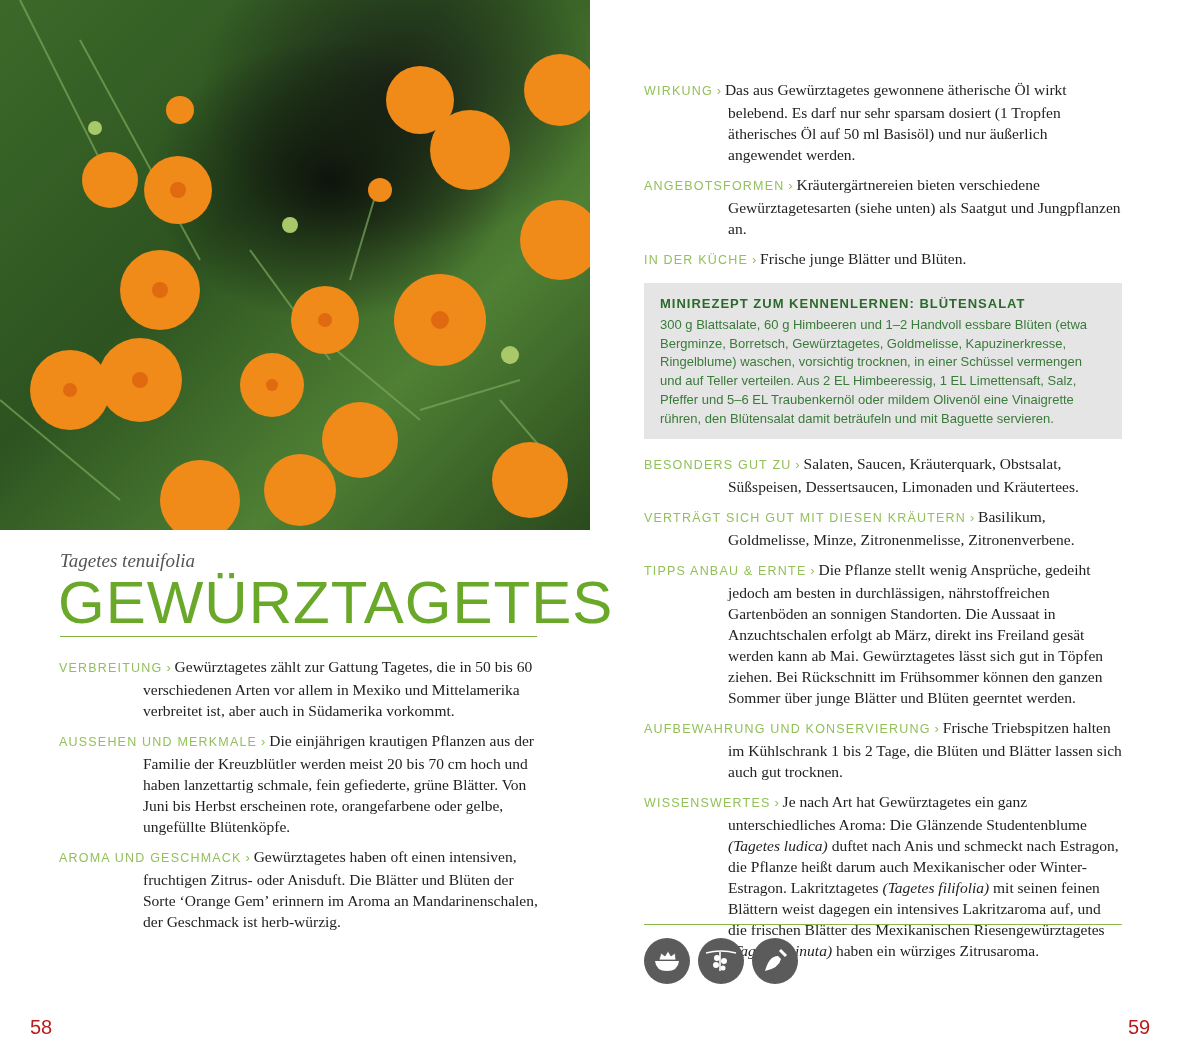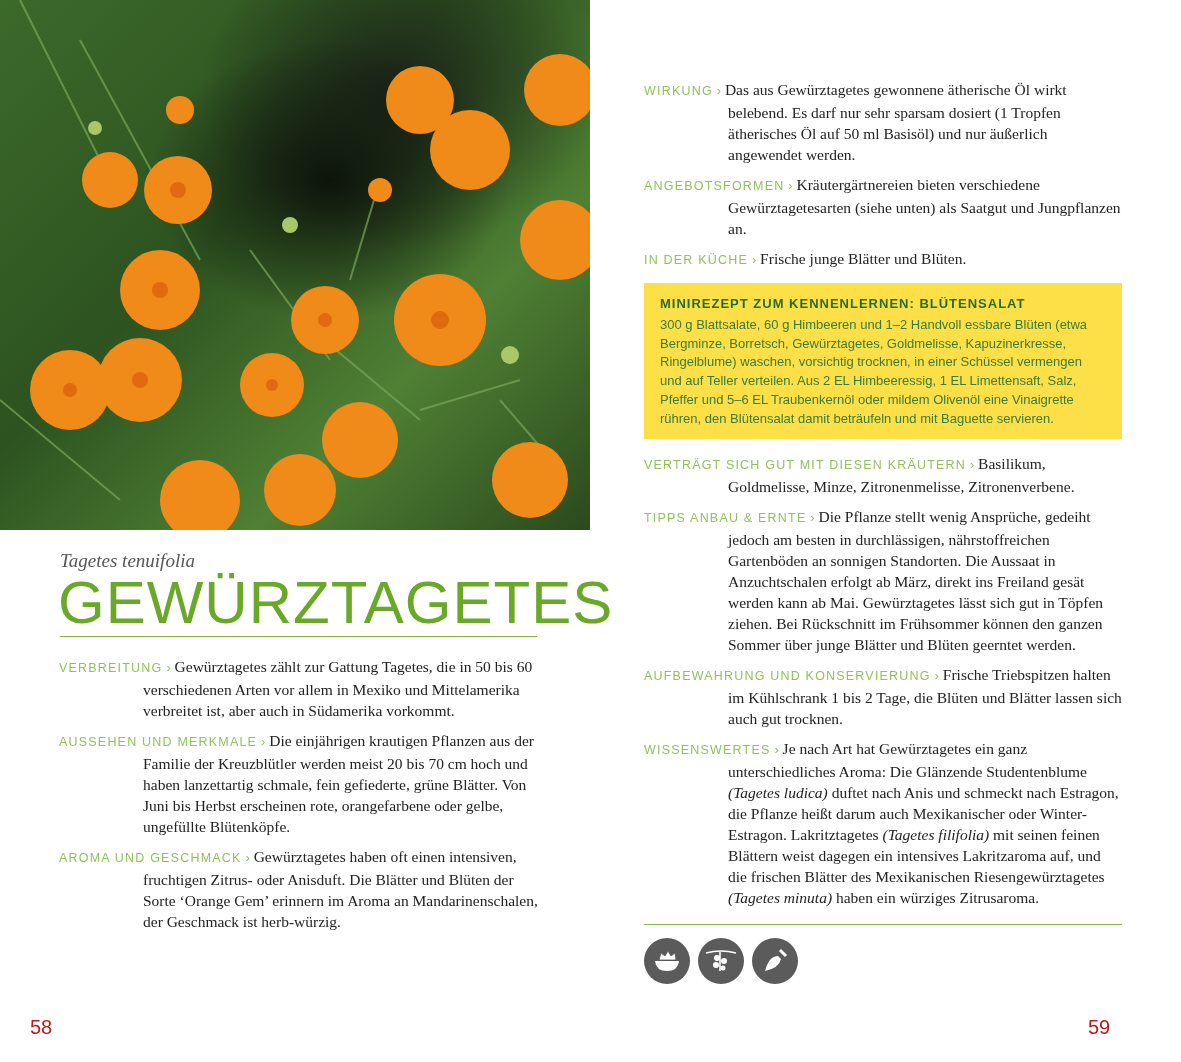--- a/index.html
+++ b/index.html
@@ -13,28 +13,28 @@
   .species { position:absolute; left:60px; top:550px; font-style:italic; font-size:19px; color:#555; }
   .title { position:absolute; left:58px; top:568px; font-family:"Liberation Sans", sans-serif; font-size:60px; color:#6aa82a; letter-spacing:1px; line-height:70px; }
   .title-rule { position:absolute; left:60px; top:636px; width:477px; height:1px; background:#7fb040; }
   .col { position:absolute; font-size:15.5px; line-height:21px; }
   .col-left { left:59px; top:656px; width:480px; }
   .col-right { left:644px; top:55px; width:478px;margin-top:24px; }
   .entry { margin-bottom:9px; }
   .entry p { margin:0; padding-left:84px; text-indent:-84px; }
   .lbl { font-family:"Liberation Sans", sans-serif; font-size:12.5px; letter-spacing:1.2px; color:#93c05a; text-transform:uppercase; }
   .arrow { color:#93c05a; font-family:"Liberation Sans", sans-serif; font-size:13px; }
-  .recipe { background:#fde047; padding:12px 16px 10px 16px; margin:12px 0 14px 0; font-family:"Liberation Sans", sans-serif; color:#3a7a3a; font-size:13px; line-height:18.8px; }
+  .recipe { background:#e5e5e5; padding:12px 16px 10px 16px; margin:12px 0 14px 0; font-family:"Liberation Sans", sans-serif; color:#3a7a3a; font-size:13px; line-height:18.8px; }
   .recipe-title { font-weight:bold; letter-spacing:1px; color:#2a6a2a; font-size:13px; margin-bottom:2px; }
   .icons-rule { position:absolute; left:644px; top:924px; width:478px; height:1px; background:#8ab84a; }
   .icons { position:absolute; left:644px; top:938px; display:flex; gap:8px; }
   .icon-circle { width:46px; height:46px; border-radius:50%; background:#5b5b5b; display:flex; align-items:center; justify-content:center; }
   .pageno { position:absolute; font-family:"Liberation Sans", sans-serif; font-size:20px; color:#b91c1c; }
   .pn-left { left:30px; top:1016px; }
-  .pn-right { left:1088px; top:1016px; }
+  .pn-right { left:1128px; top:1016px; }
   i { font-style:italic;text-align:center; }
 </style>
 </head>
 <body>
 
 <div class="photo">
   <svg width="590" height="530" viewBox="0 0 590 530">
     <g stroke="#7aa85a" stroke-width="2" opacity="0.7" fill="none">
       <path d="M20 0 L120 200"></path>
         <path d="M80 40 L200 260"></path>
@@ -108,20 +108,23 @@
   <div class="entry">
       <p><span class="lbl">IN DER KÜCHE</span> <span class="arrow">›</span> <span>Frische junge Blätter und Blüten.</span></p>
     </div>
 
   <div class="recipe">
     <div class="recipe-title">MINIREZEPT ZUM KENNENLERNEN: BLÜTENSALAT</div>
     <div>300 g Blattsalate, 60 g Himbeeren und 1–2 Handvoll essbare Blüten (etwa Bergminze, Borretsch, Gewürztagetes, Goldmelisse, Kapuzinerkresse, Ringelblume) waschen, vorsichtig trocknen, in einer Schüssel vermengen und auf Teller verteilen. Aus 2 EL Himbeeressig, 1 EL Limettensaft, Salz, Pfeffer und 5–6 EL Traubenkernöl oder mildem Olivenöl eine Vinaigrette rühren, den Blütensalat damit beträufeln und mit Baguette servieren.</div>
   </div>
 
   <div class="entry">
+      <p><span class="lbl">BESONDERS GUT ZU</span> <span class="arrow">›</span> <span>Salaten, Saucen, Kräuterquark, Obstsalat, Süßspeisen, Dessertsaucen, Limonaden und Kräutertees.</span></p>
+    </div>
+  <div class="entry">
       <p><span class="lbl">VERTRÄGT SICH GUT MIT DIESEN KRÄUTERN</span> <span class="arrow">›</span> <span>Basilikum, Goldmelisse, Minze, Zitronenmelisse, Zitronenverbene.</span></p>
     </div>
   <div class="entry">
       <p><span class="lbl">TIPPS ANBAU &amp; ERNTE</span> <span class="arrow">›</span> <span>Die Pflanze stellt wenig Ansprüche, gedeiht jedoch am besten in durchlässigen, nährstoffreichen Gartenböden an sonnigen Standorten. Die Aussaat in Anzuchtschalen erfolgt ab März, direkt ins Freiland gesät werden kann ab Mai. Gewürztagetes lässt sich gut in Töpfen ziehen. Bei Rückschnitt im Frühsommer können den ganzen Sommer über junge Blätter und Blüten geerntet werden.</span></p>
     </div>
   <div class="entry">
       <p><span class="lbl">AUFBEWAHRUNG UND KONSERVIERUNG</span> <span class="arrow">›</span> <span>Frische Triebspitzen halten im Kühlschrank 1 bis 2 Tage, die Blüten und Blätter lassen sich auch gut trocknen.</span></p>
     </div>
   <div class="entry">
       <p><span class="lbl">WISSENSWERTES</span> <span class="arrow">›</span> <span>Je nach Art hat Gewürztagetes ein ganz unterschiedliches Aroma: Die Glänzende Studentenblume </span><i>(Tagetes ludica)</i><span> duftet nach Anis und schmeckt nach Estragon, die Pflanze heißt darum auch Mexikanischer oder Winter-Estragon. Lakritztagetes </span><i>(Tagetes filifolia)</i><span> mit seinen feinen Blättern weist dagegen ein intensives Lakritzaroma auf, und die frischen Blätter des Mexikanischen Riesengewürztagetes </span><i>(Tagetes minuta)</i><span> haben ein würziges Zitrusaroma.</span></p>

